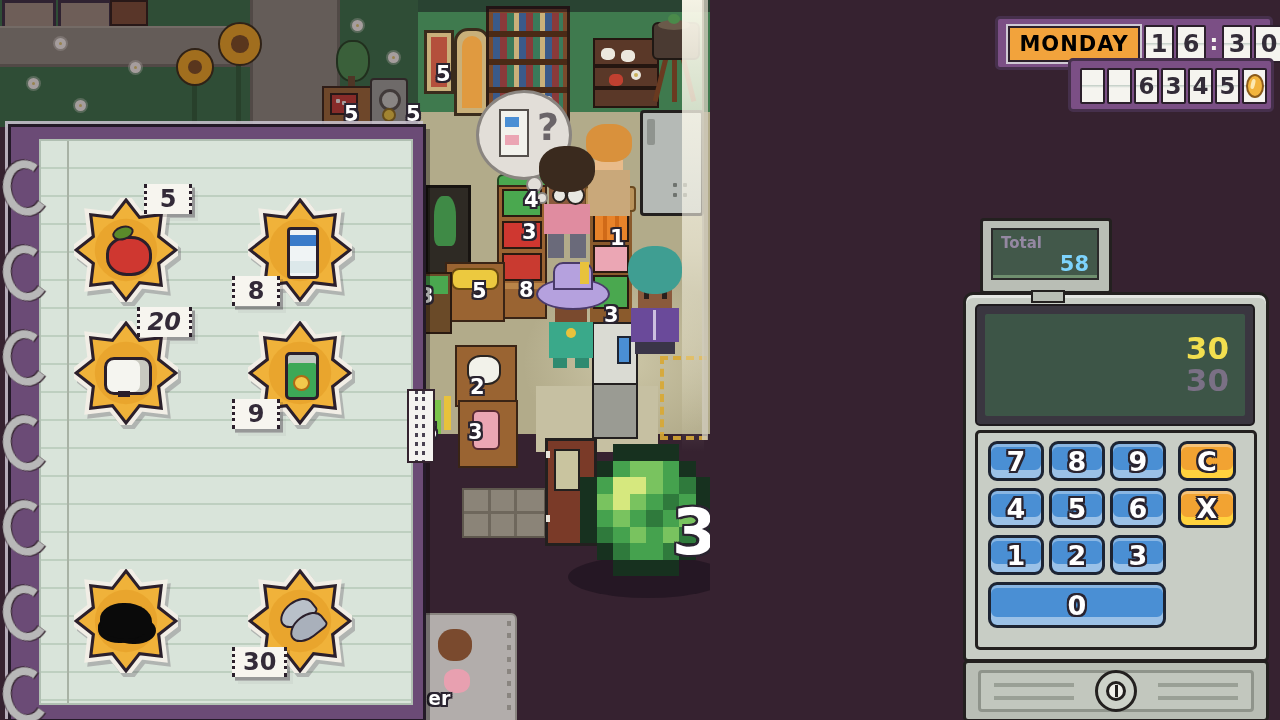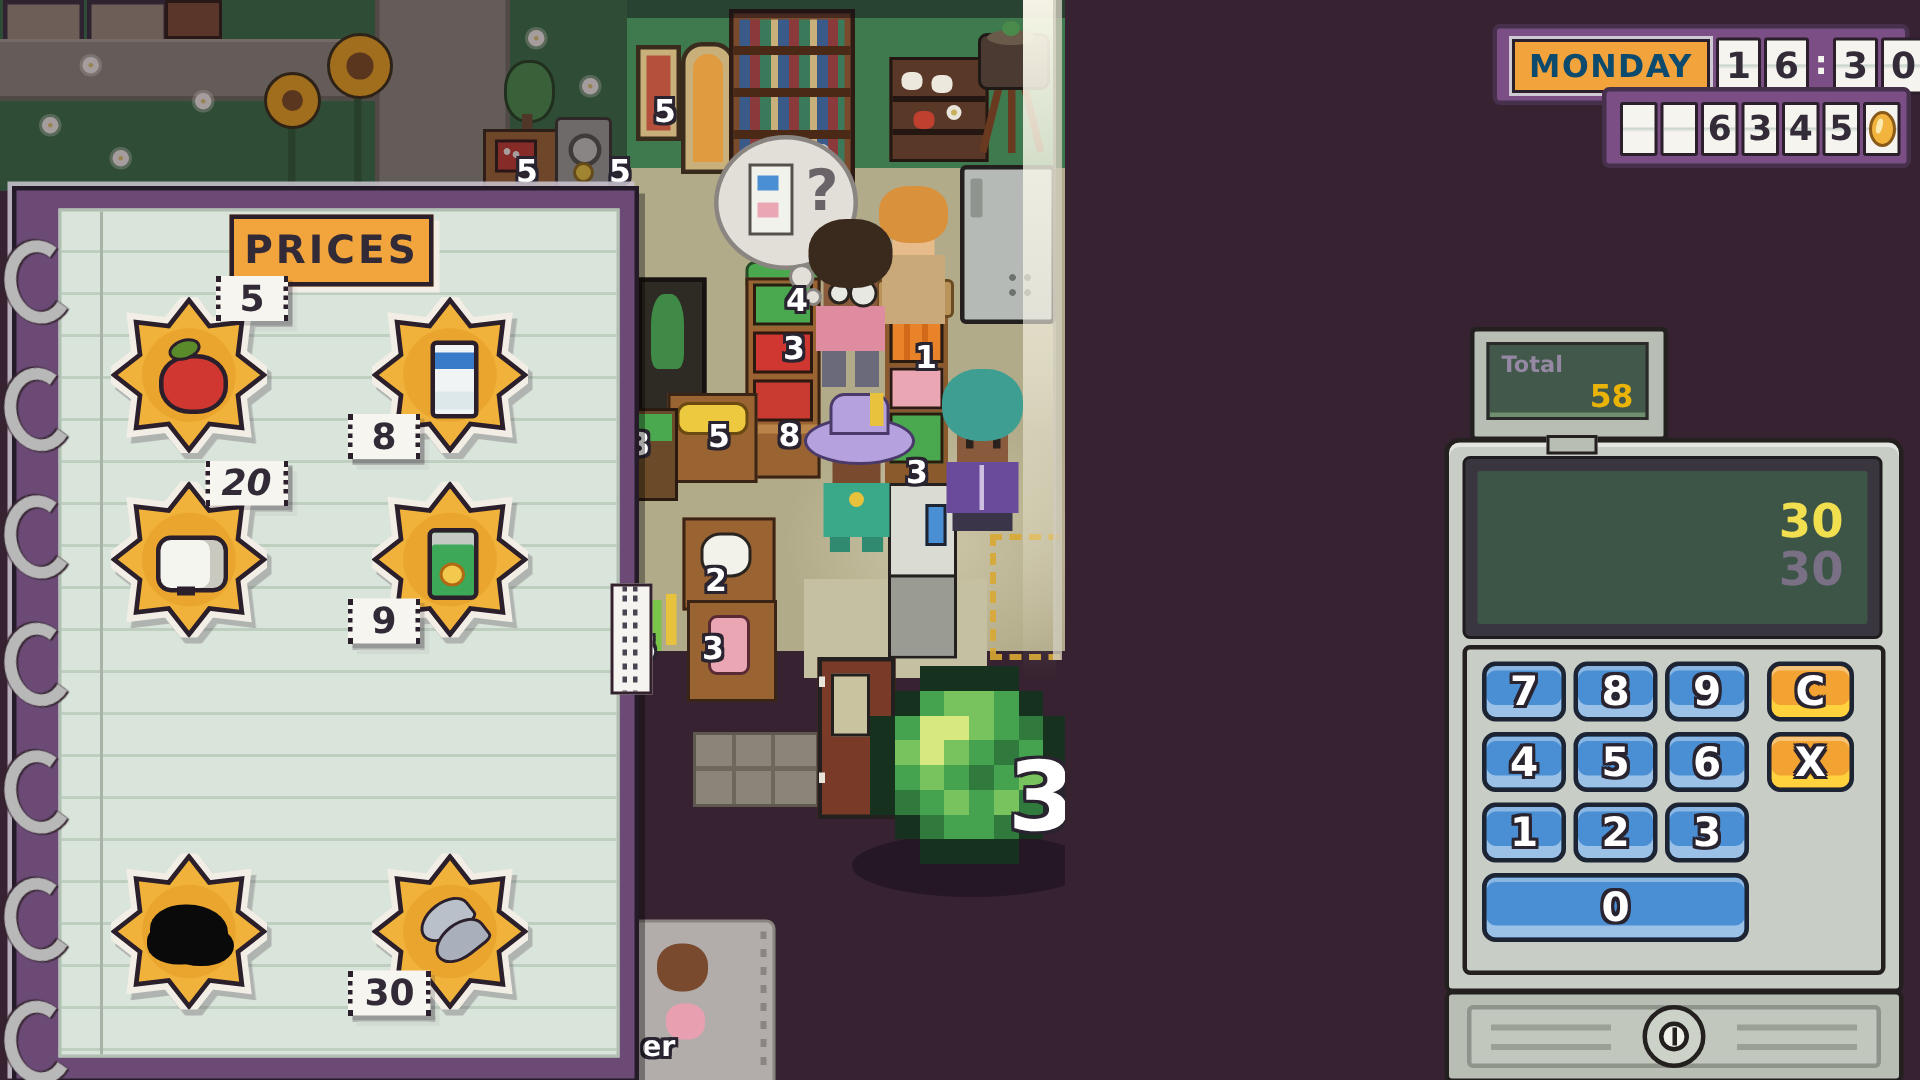--- a/index.html
+++ b/index.html
@@ -228,37 +228,37 @@
      border:2px solid #2b1f2b;border-radius:60% 60% 20% 60%;transform:rotate(-38deg);}
   [data-icon="fish-icon"]::after{content:"";position:absolute;left:12px;top:18px;width:34px;height:20px;background:#a9b0bb;
      border:2px solid #2b1f2b;border-radius:60% 60% 20% 60%;transform:rotate(-38deg);}
 
   
   .hud-row{background:#7b4f85;border:3px solid #46304c;border-radius:5px;z-index:20;}
   #hud-row1{left:995px;top:16px;width:272px;height:48px;}
   #hud-row2{left:1068px;top:58px;width:200px;height:48px;}
   .day-cell{position:absolute;left:10px;top:7px;width:128px;height:32px;background:#f2a33c;border:2px solid #2b1f2b;
      box-shadow:0 0 0 2px #cfc9d4;display:flex;align-items:center;justify-content:center;
-     font-size:21px;font-weight:800;color:#0c4a6e;letter-spacing:1px;}
+     font-size:21px;font-weight:800;color:#000000;letter-spacing:1px;}
   .cells{position:absolute;display:flex;gap:2px;}
   #time-cells{left:146px;top:6px;} #money-cells{left:9px;top:7px;}
   .cell{width:26px;height:34px;background:#f5f4ef;border:2px solid #2b1f2b;border-radius:2px;
      display:flex;align-items:center;justify-content:center;font-size:24px;font-weight:800;color:#332c38;
      background-image:linear-gradient(transparent 46%,rgba(140,165,155,.45) 48%,transparent 56%);}
   #money-cells .cell{width:21px;height:32px;font-size:23px;}
   .cell.colon{width:12px;background:transparent;border:none;color:#f5f4ef;font-size:22px;}
   .coin{width:14px;height:20px;background:#f2b43c;border:2px solid #8a5a1a;border-radius:50%;position:relative;}
   .coin::after{content:"";position:absolute;left:3px;top:3px;width:4px;height:10px;background:#fce9b0;border-radius:40%;transform:rotate(14deg);}
 
   
   #monitor{left:980px;top:218px;width:126px;height:70px;background:#b9beb5;border:3px solid #23201f;border-radius:4px;z-index:20;}
   #monitor .screen{position:absolute;left:8px;top:7px;width:104px;height:48px;background:#42584a;border:2px solid #2a2a2a;
      box-shadow:inset 0 -3px 0 #6f8f6f;}
   #monitor .tlabel{position:absolute;left:8px;top:4px;font-size:15px;font-weight:700;color:#9488a2;}
-  #monitor .tvalue{position:absolute;right:8px;bottom:2px;font-size:21px;font-weight:800;color:#eab308;margin-left:44px;}
+  #monitor .tvalue{position:absolute;right:8px;bottom:2px;font-size:21px;font-weight:800;color:#7dd3fc;margin-left:44px;}
   #monitor .stand{position:absolute;left:48px;bottom:-12px;width:30px;height:9px;background:#b9beb5;border:2px solid #23201f;}
   #register{left:963px;top:292px;width:300px;height:364px;background:#c8cdc5;border:3px solid #23201f;border-radius:10px 10px 5px 5px;
      box-shadow:inset 0 3px 0 rgba(255,255,255,.5);z-index:19;}
   #reg-bezel{left:975px;top:304px;width:276px;height:118px;background:#3a3640;border:2px solid #1f1b1f;border-radius:5px;z-index:20;}
   #reg-screen{position:absolute;left:8px;top:8px;right:8px;bottom:8px;background:#3d5547;border-radius:2px;
      display:flex;flex-direction:column;align-items:flex-end;justify-content:center;padding-right:16px;box-sizing:border-box;}
   .disp-entered{font-size:31px;font-weight:800;color:#f2df4f;line-height:1.02;}
   .disp-target{font-size:31px;font-weight:800;color:#7a7085;line-height:1.02;}
   #keypad-frame{left:975px;top:430px;width:276px;height:214px;border:3px solid #23201f;border-radius:5px;z-index:20;}
   .key{position:absolute;z-index:21;display:flex;align-items:center;justify-content:center;cursor:pointer;
@@ -463,21 +463,20 @@
   <div id="notebook" class="abs">
     <div class="paper"></div>
     <div class="ring" style="top:33px;"></div>
     <div class="ring" style="top:118px;"></div>
     <div class="ring" style="top:203px;"></div>
     <div class="ring" style="top:288px;"></div>
     <div class="ring" style="top:373px;"></div>
     <div class="ring" style="top:458px;"></div>
     <div class="ring" style="top:540px;"></div>
     <div class="curl"></div>
-    <div class="banner">PRICES</div>
 
     <div class="badge b0">
       <svg viewBox="0 0 100 100">
           <polygon points="50,2 63,18.6 83.9,16.1 81.4,37 98,50 81.4,63 83.9,83.9 63,81.4 50,98 37,81.4 16.1,83.9 18.6,63 2,50 18.6,37 16.1,16.1 37,18.6" fill="#f0b23a" stroke="#f2eee6" stroke-width="11"></polygon>
           <polygon points="50,2 63,18.6 83.9,16.1 81.4,37 98,50 81.4,63 83.9,83.9 63,81.4 50,98 37,81.4 16.1,83.9 18.6,63 2,50 18.6,37 16.1,16.1 37,18.6" fill="#f0b23a" stroke="#2b1f2b" stroke-width="3"></polygon>
           <circle cx="50" cy="50" r="30" fill="#e39b22" opacity=".55"></circle>
         </svg>
       <div class="badge-icon" data-icon="apple-icon"></div>
       <div class="ptag tag-tr">5</div>
     </div>

